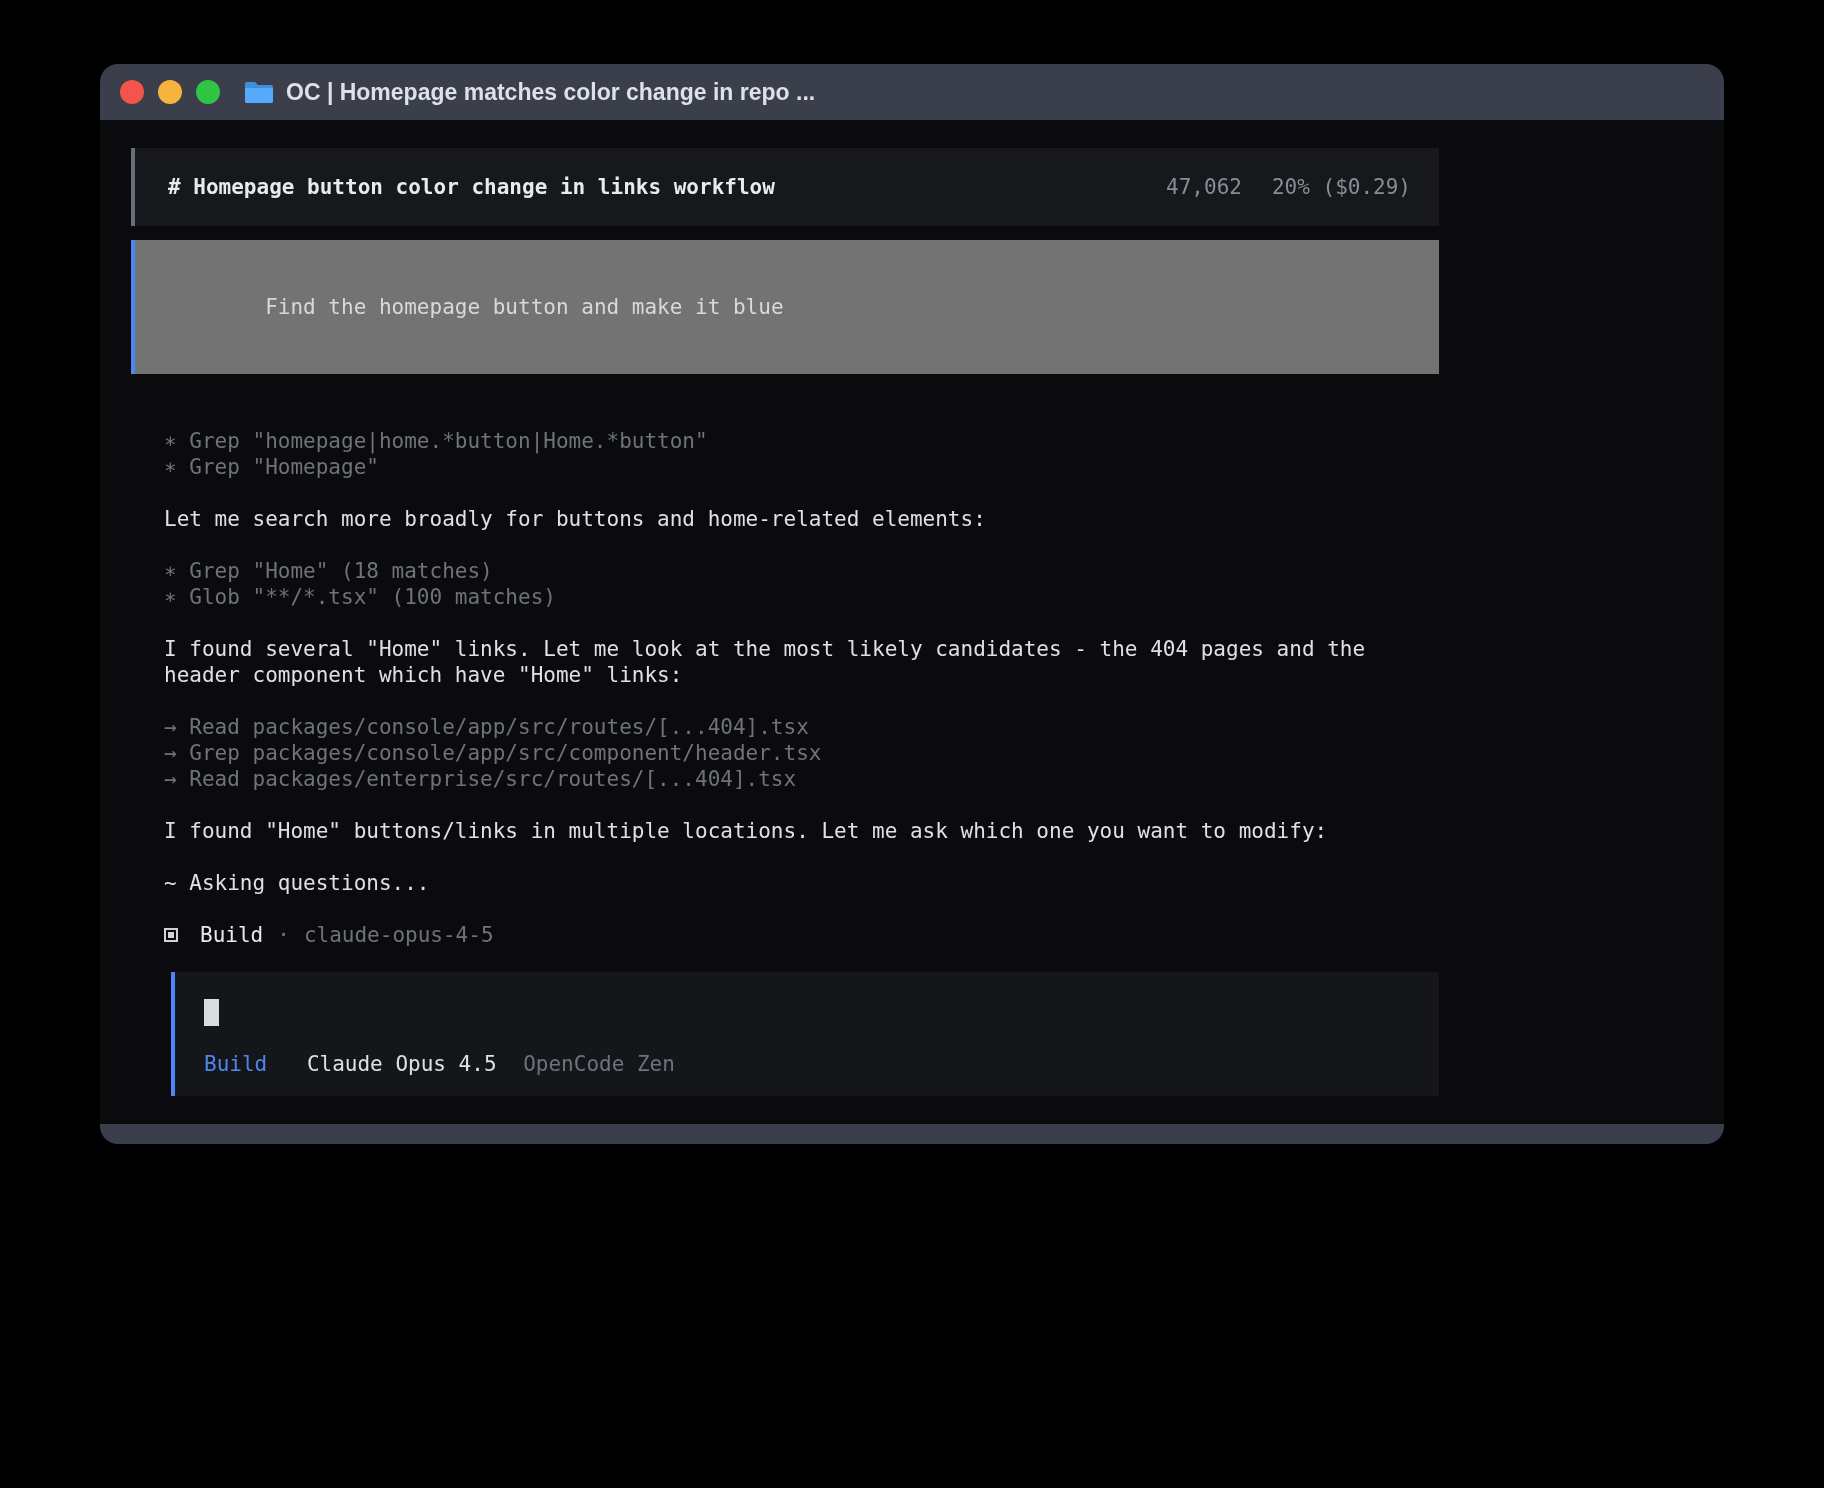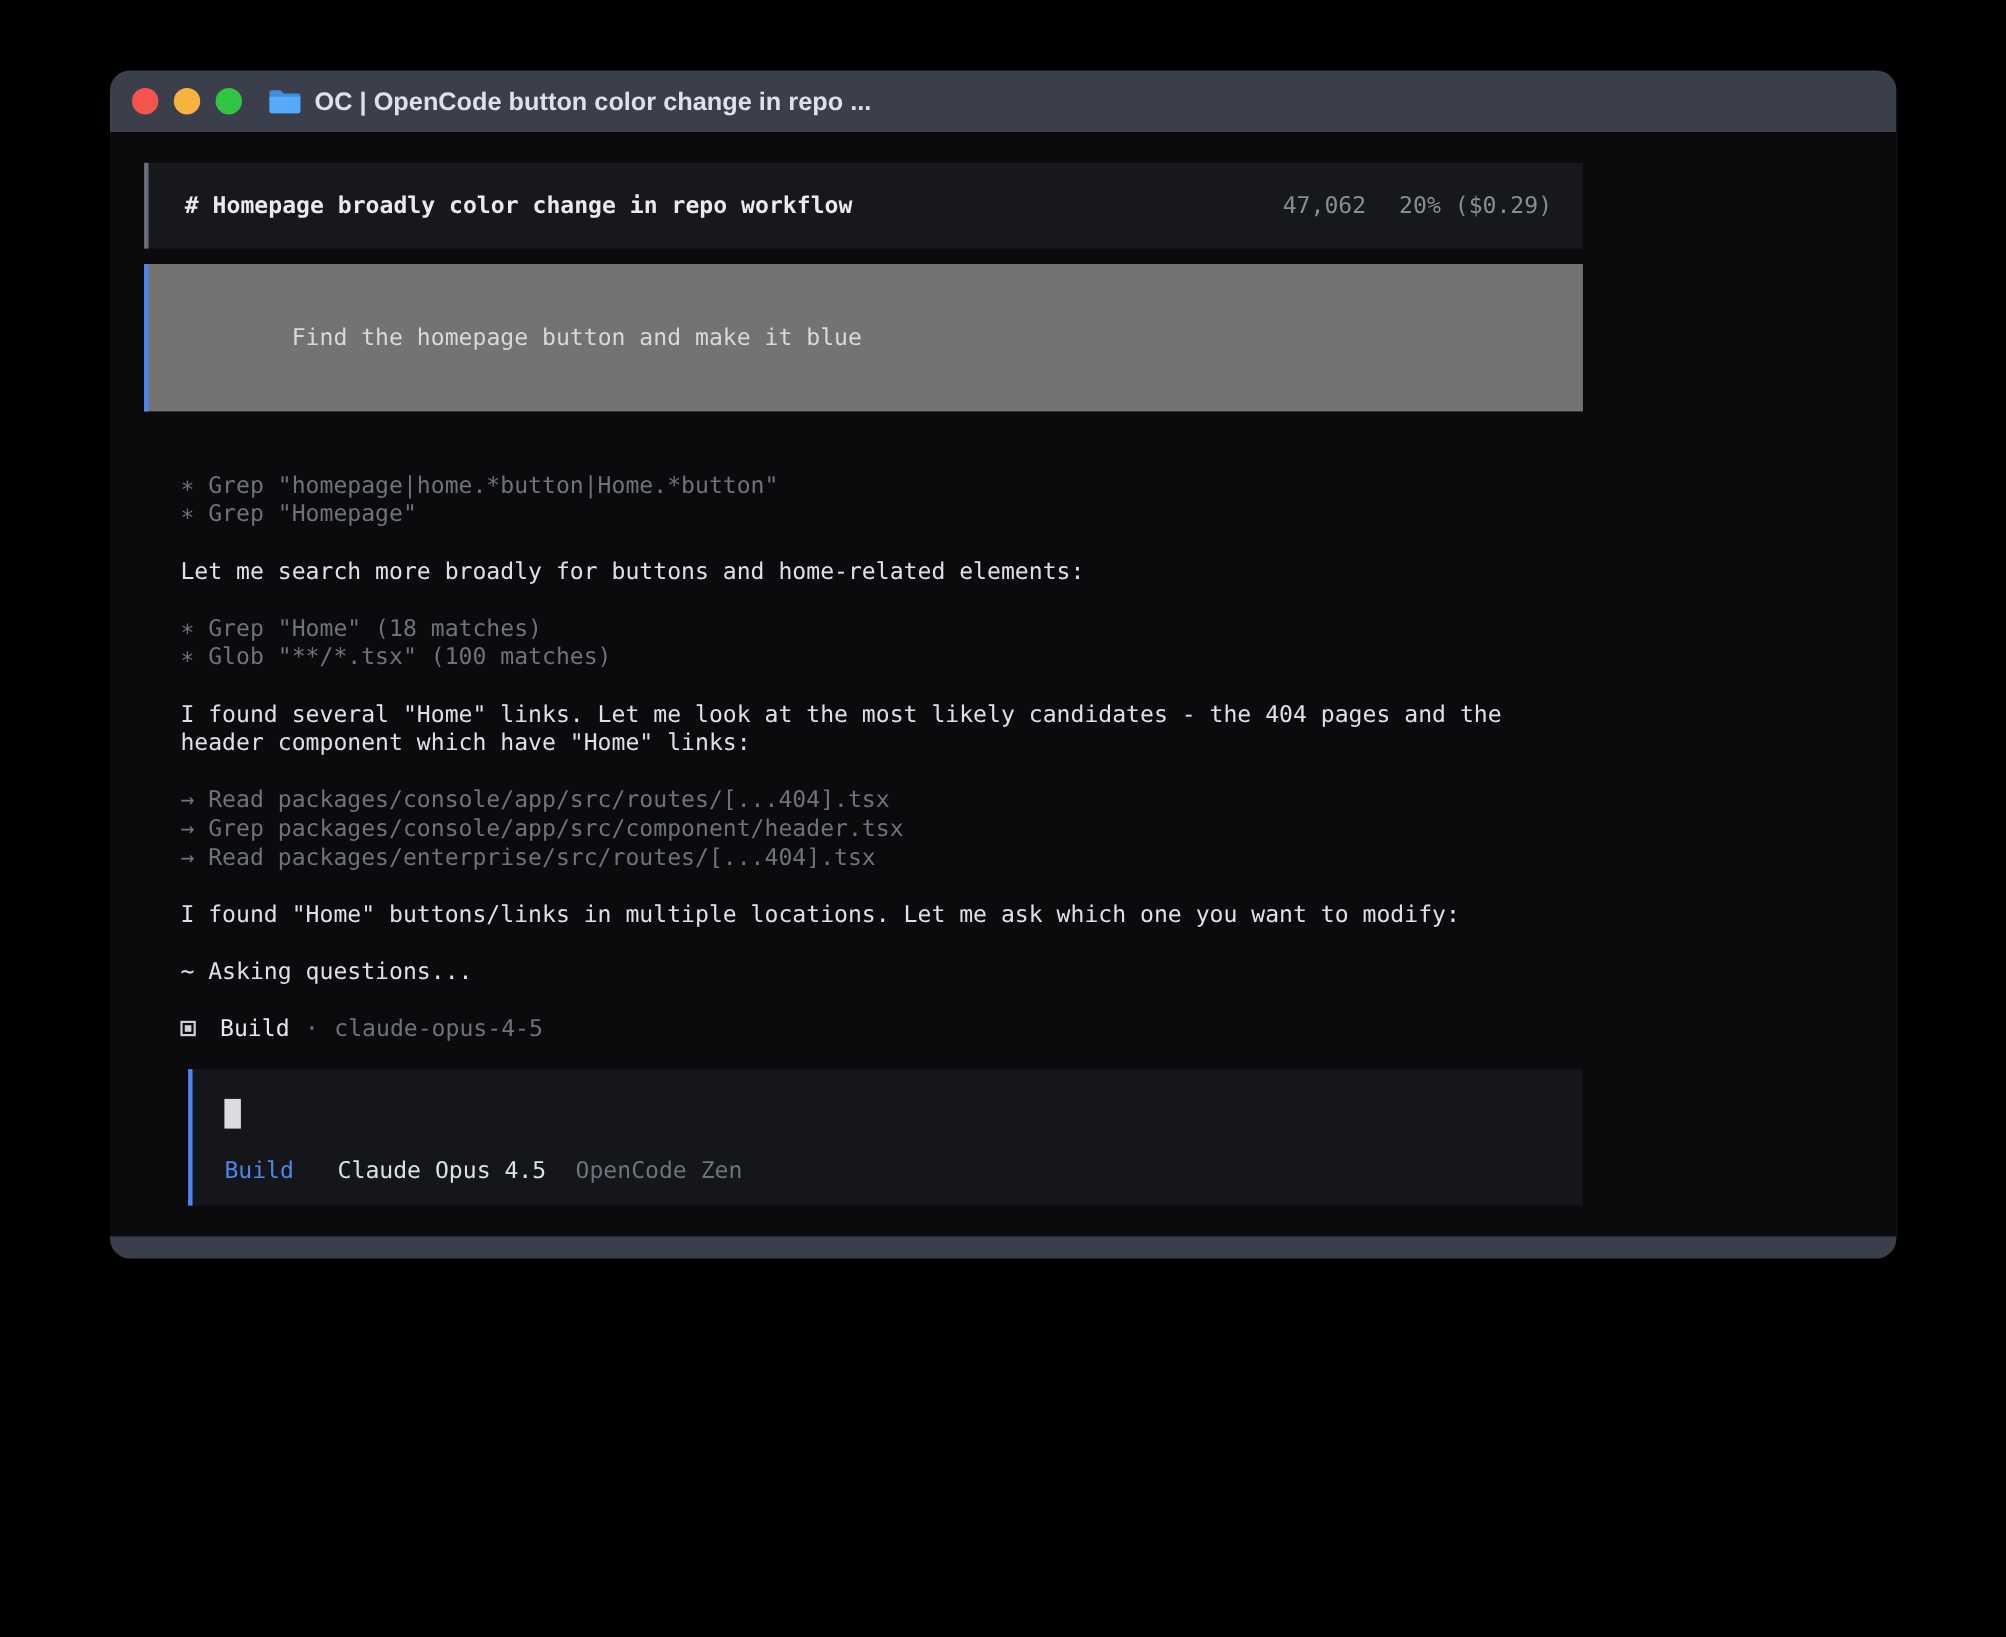--- a/index.html
+++ b/index.html
@@ -120,28 +120,28 @@
       <span class="light red"></span>
       <span class="light yellow"></span>
       <span class="light green"></span>
     </div>
     <span class="folder-icon">
       <svg width="30" height="25" viewBox="0 0 30 25">
         <path d="M1 4 a2 2 0 0 1 2-2 h8 l3 3 h13 a2 2 0 0 1 2 2 v14 a2 2 0 0 1 -2 2 H3 a2 2 0 0 1 -2-2 z" fill="#3f8fe0"></path>
         <path d="M1 8 h28 v13 a2 2 0 0 1 -2 2 H3 a2 2 0 0 1 -2-2 z" fill="#55aaf9"></path>
       </svg>
     </span>
-    <span class="window-title">OC | OpenCode button color change in repo ...</span>
+    <span class="window-title">OC | Homepage matches color change in repo ...</span>
   </div>
 
   <div class="content">
     <div class="column">
 
       <div class="session-header">
-        <span class="session-title"># Homepage broadly color change in repo workflow</span>
+        <span class="session-title"># Homepage button color change in links workflow</span>
         <span class="session-stats"><span>47,062</span><span class="usage">20% ($0.29)</span></span>
       </div>
 
       <div class="user-msg">
         <span>Find the homepage button and make it blue</span>
       </div>
 
       <div class="conversation">
           <div class="line blank">&nbsp;</div>
           <div class="line tool">∗ Grep "homepage|home.*button|Home.*button"</div>

